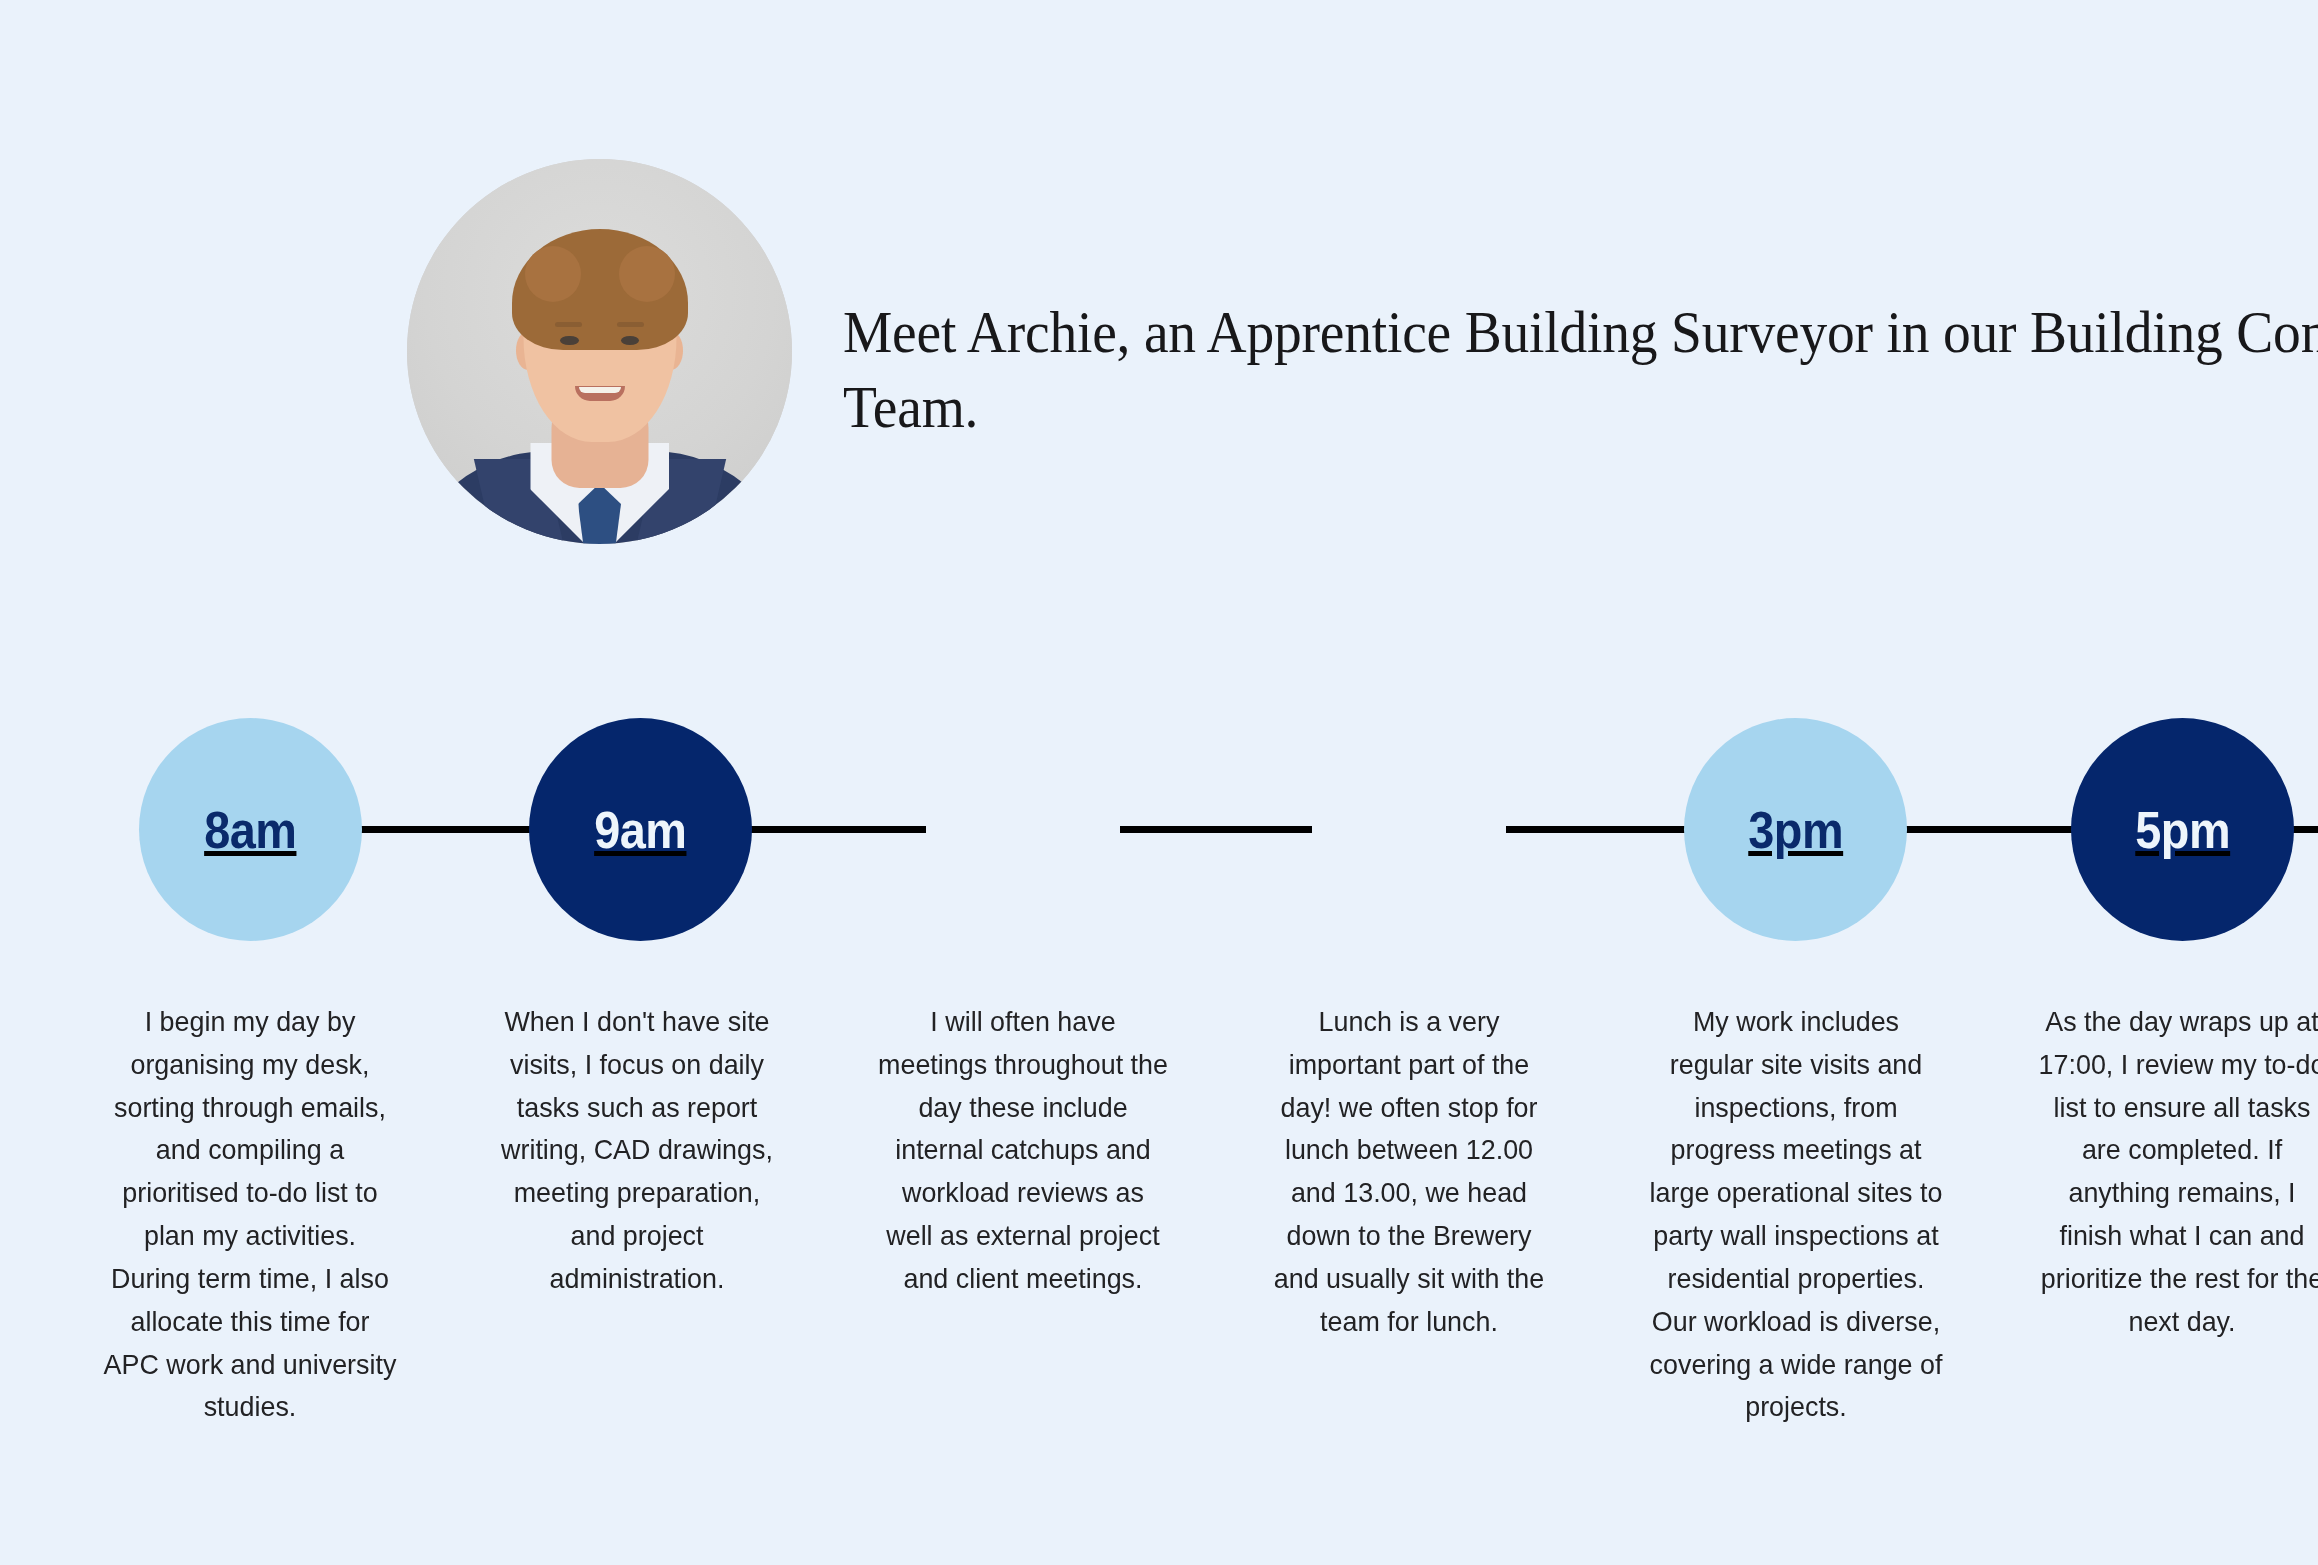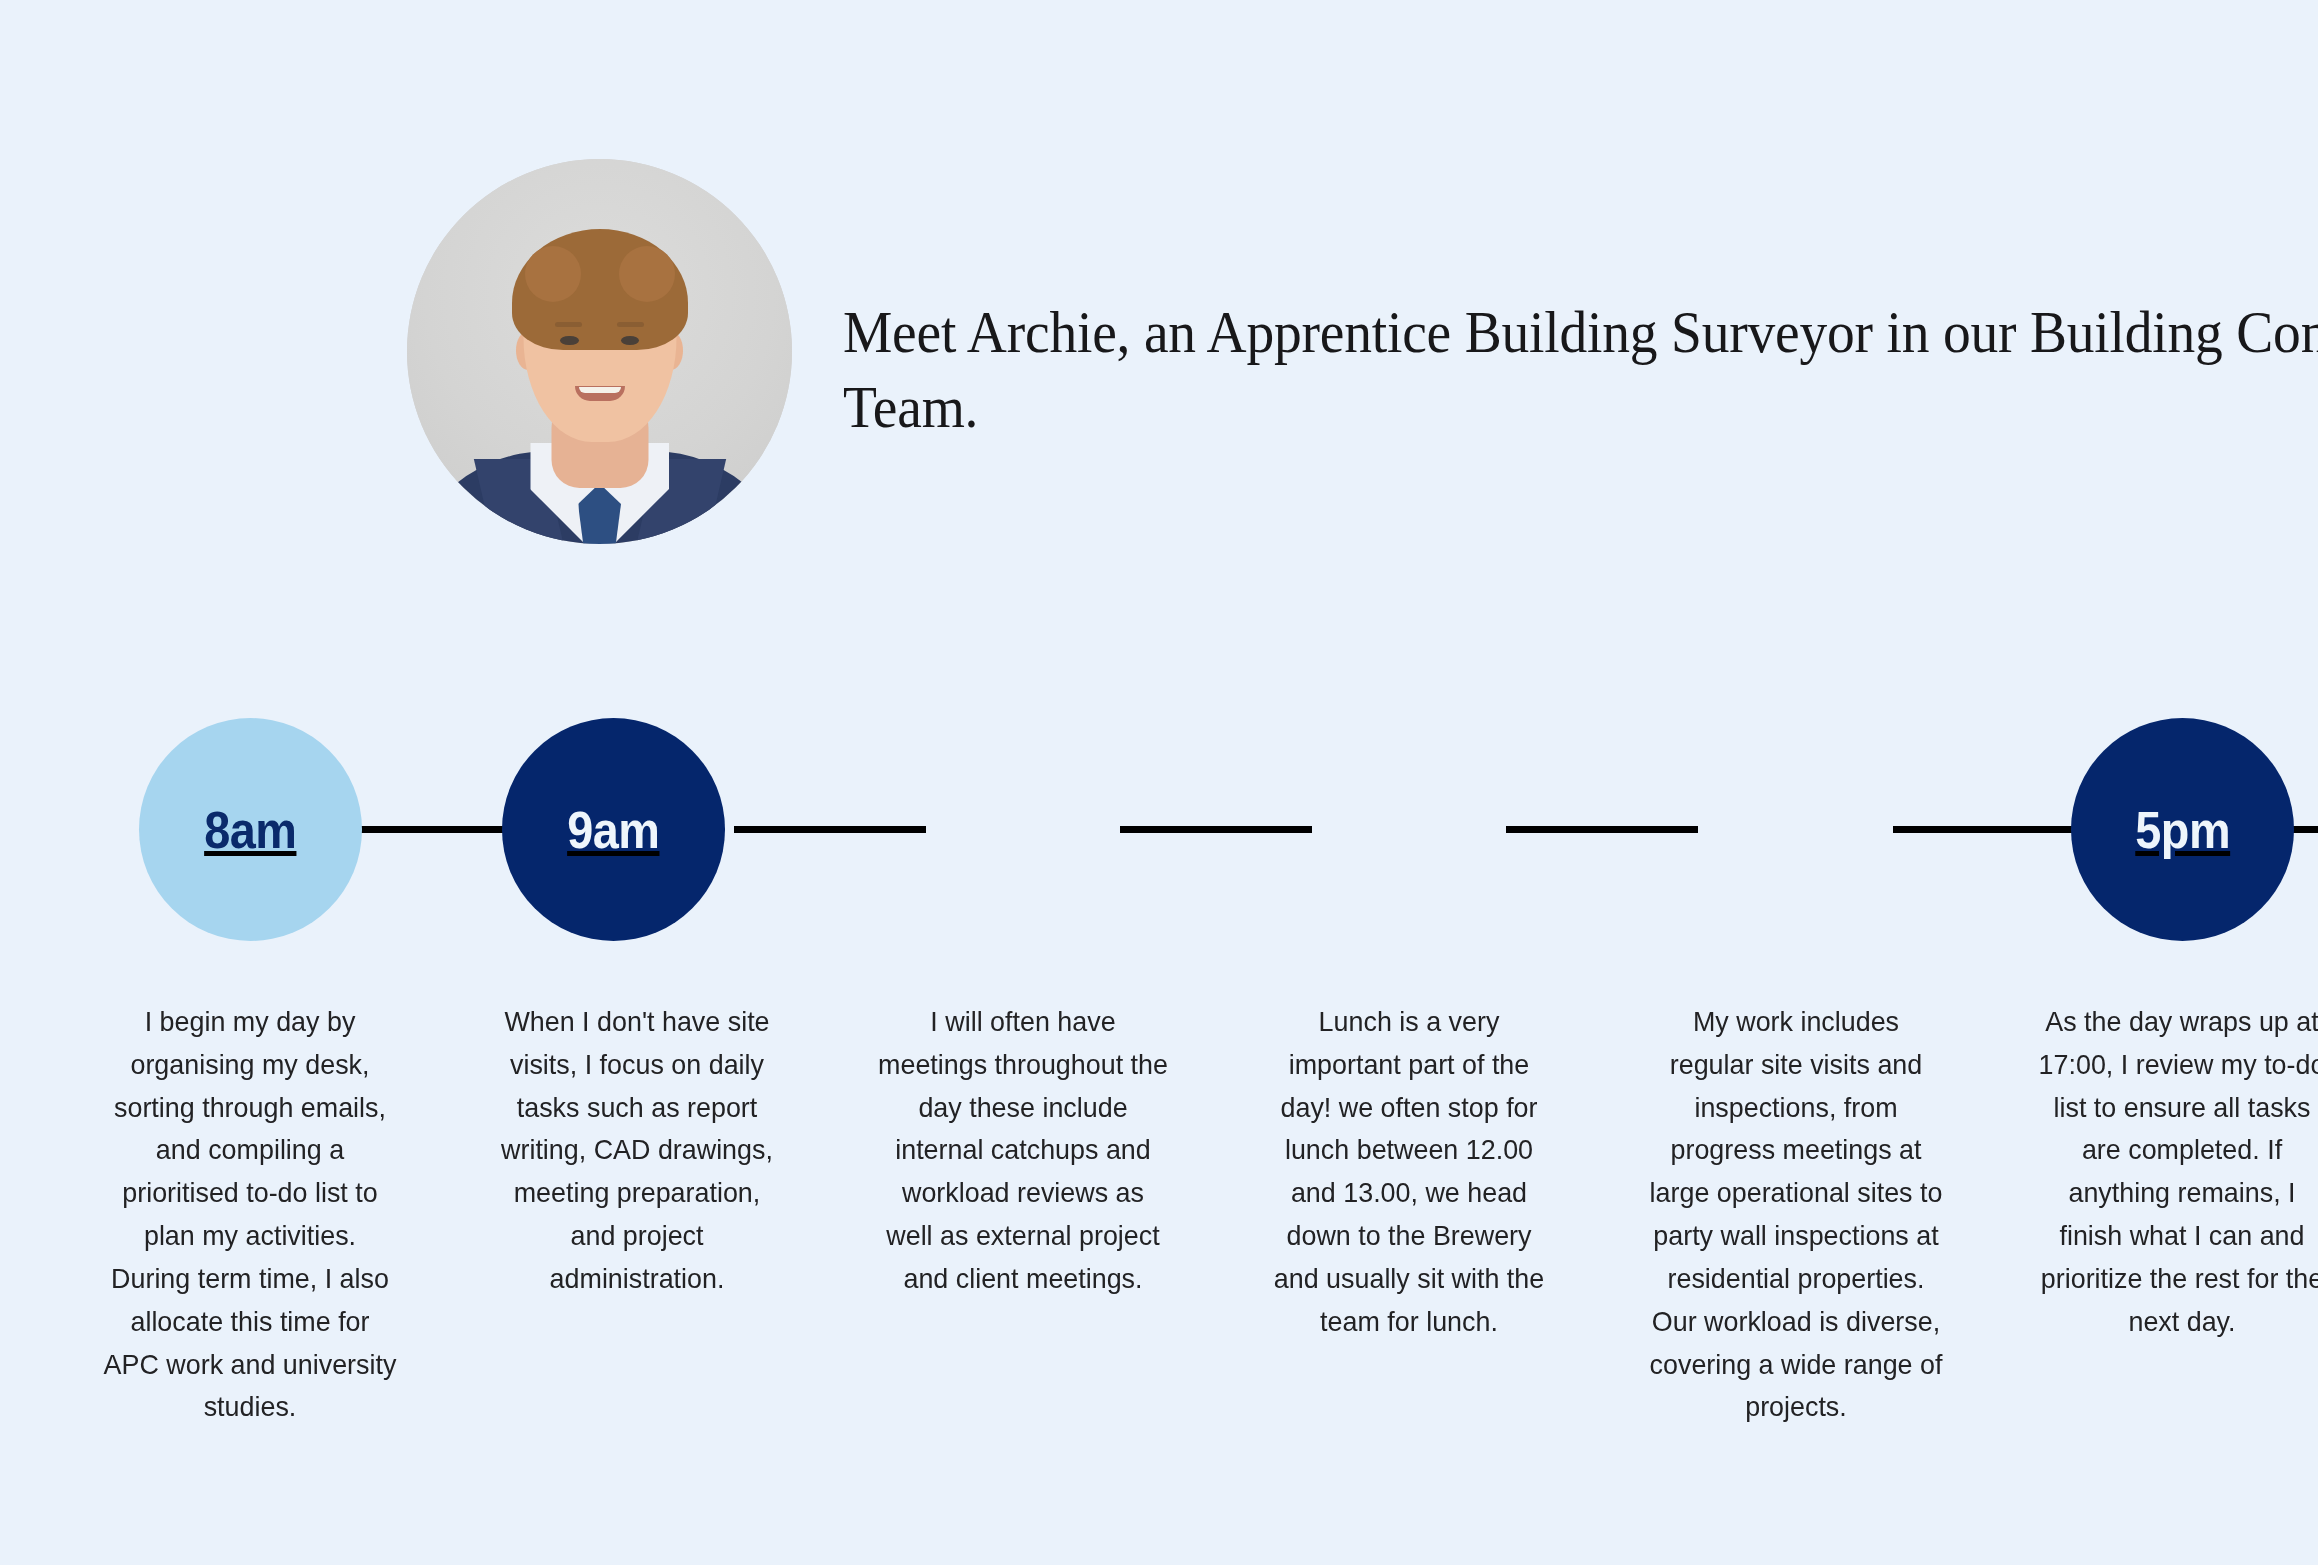--- a/index.html
+++ b/index.html
@@ -270,22 +270,25 @@
       <div class="connector" style="left: 97px; width: 192px;"></div>
       <div class="connector" style="left: 484px; width: 192px;"></div>
       <div class="connector" style="left: 870px; width: 192px;"></div>
       <div class="connector" style="left: 1256px; width: 192px;"></div>
       <div class="connector" style="left: 1643px; width: 192px;"></div>
       <div class="connector" style="left: 2029px; width: 192px;"></div>
     </div>
 <div class="node light" style="left: 139px;">
       <span class="node-label">8am</span>
     </div>
-    <div class="node dark" style="left: 502px;">
+    <div class="node dark" style="left: 529px;">
       <span class="node-label">9am</span>
+    </div>
+    <div class="node light" style="left: 1684px;">
+      <span class="node-label">3pm</span>
     </div>
     <div class="node dark" style="left: 2071px;">
       <span class="node-label">5pm</span>
     </div>
   </div>
 
 <div class="captions" id="captions">
     <p class="caption" style="left: 97px;">I begin my day by organising my desk, sorting through emails, and compiling a prioritised to-do list to plan my activities. During term time, I also allocate this time for APC work and university studies.</p>
     <p class="caption" style="left: 484px;">When I don't have site visits, I focus on daily tasks such as report writing, CAD drawings, meeting preparation, and project administration.</p>
     <p class="caption" style="left: 870px;">I will often have meetings throughout the day these include internal catchups and workload reviews as well as external project and client meetings.</p>

